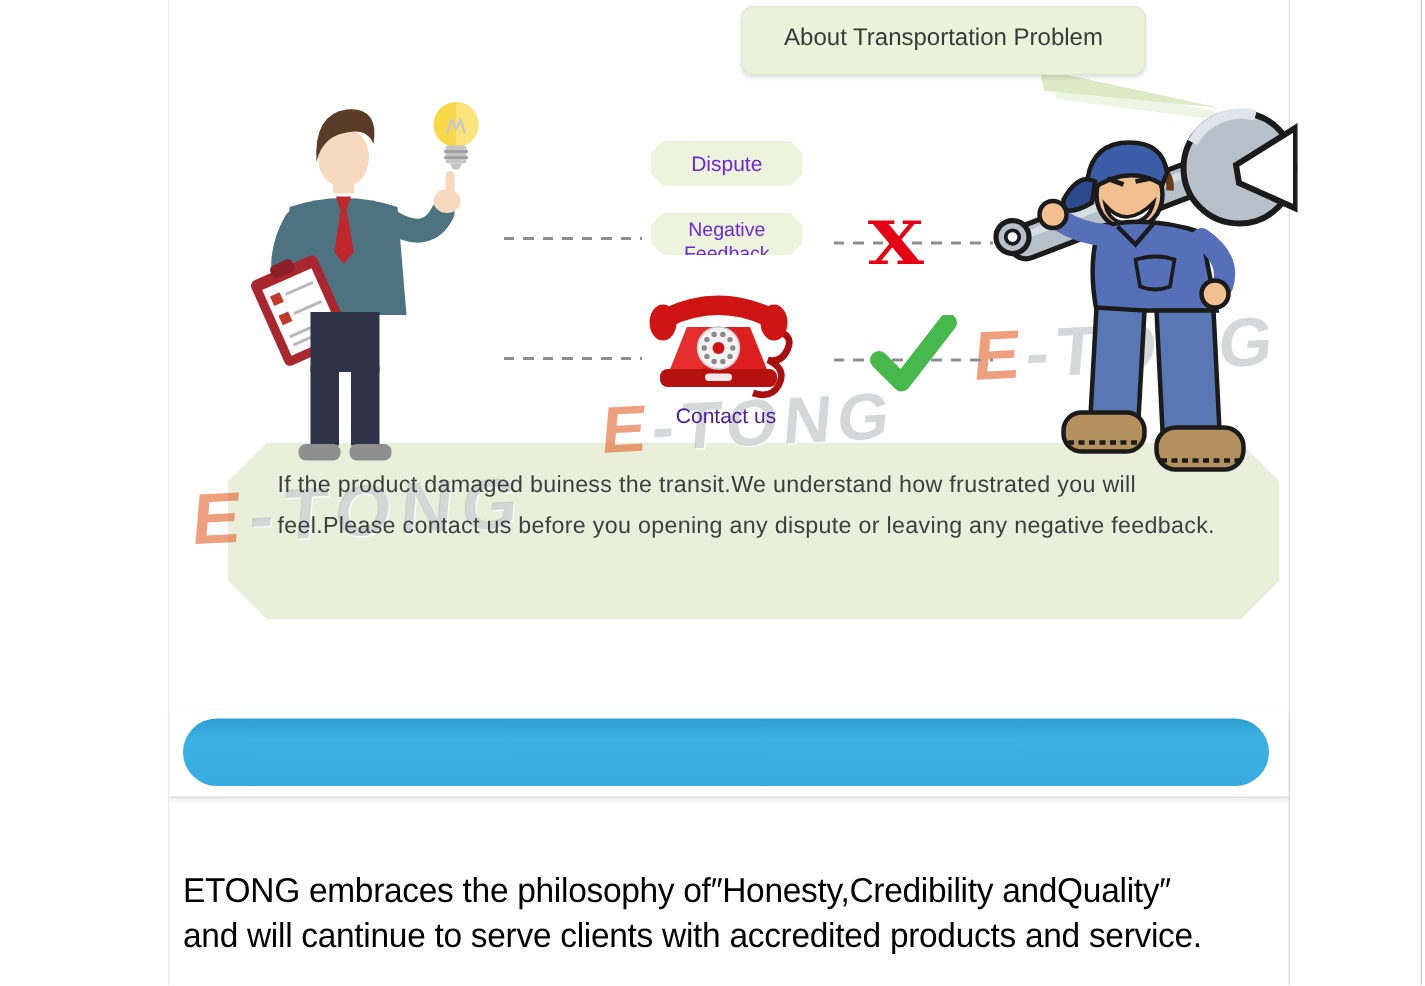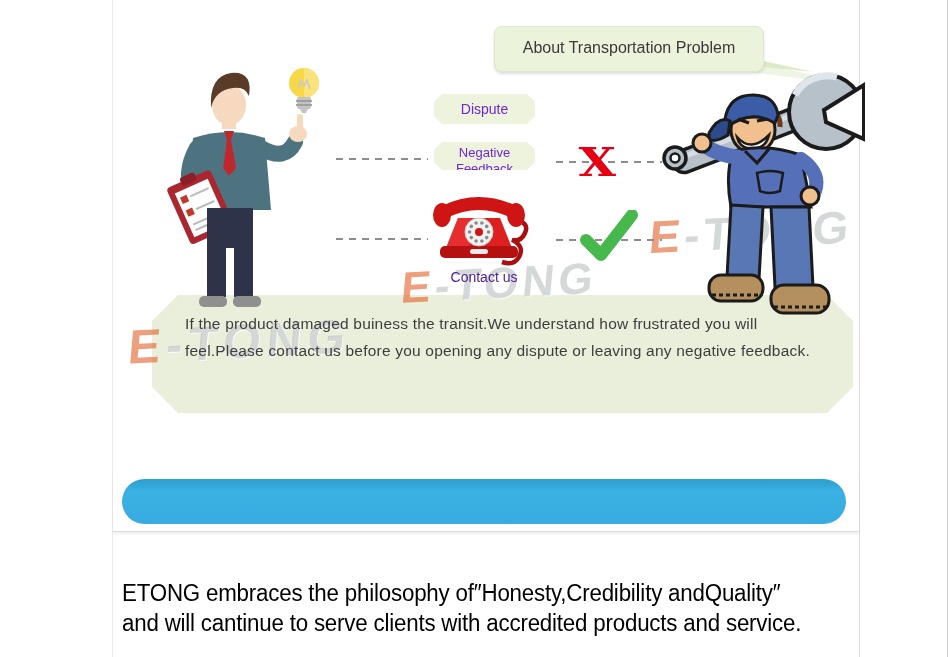--- a/index.html
+++ b/index.html
@@ -5,21 +5,21 @@
   html,body{margin:0;padding:0;background:#ffffff;font-family:"Liberation Sans",sans-serif;}
   .stage{position:relative;width:950px;height:657px;background:#fff;overflow:hidden;}
   .vline{position:absolute;top:0;bottom:0;width:1px;}
   .vline.left{left:112px;background:#ebebeb;}
   .vline.right{left:859px;background:#dedede;}
   .vline.edge{left:947px;background:#cfcfcf;}
 
   
   .info{position:absolute;left:113px;top:0;width:746px;height:473px;background:#fff;border-bottom:1px solid #ececec;}
 
-  .title-bubble{position:absolute;left:381px;top:26px;width:268px;height:44px;background:#ebf3da;
+  .title-bubble{position:absolute;left:381px;top:4px;width:268px;height:44px;background:#ebf3da;
     border:1px solid #dcead0;border-radius:8px;box-shadow:0 2px 3px rgba(0,0,0,.12);
     font-size:16px;color:#3a3a3a;text-align:center;line-height:42px;z-index:4;}
   .title-tail{position:absolute;left:578px;top:46px;width:122px;height:28px;background:#dcebc6;
     clip-path:polygon(2% 0,100% 92%,4% 52%);z-index:3;}
   .title-tail2{position:absolute;left:588px;top:50px;width:165px;height:42px;background:#e8f1d8;
     clip-path:polygon(0 0,100% 88%,2% 38%);z-index:2;opacity:.7;}
 
   .label-box{position:absolute;background:#edf3dc;color:#6d28d9;text-align:center;z-index:5;
     clip-path:polygon(8px 0,calc(100% - 8px) 0,100% 8px,100% calc(100% - 8px),calc(100% - 8px) 100%,8px 100%,0 calc(100% - 8px),0 8px);
     filter:drop-shadow(0 0 1px #b6c6a0);}

